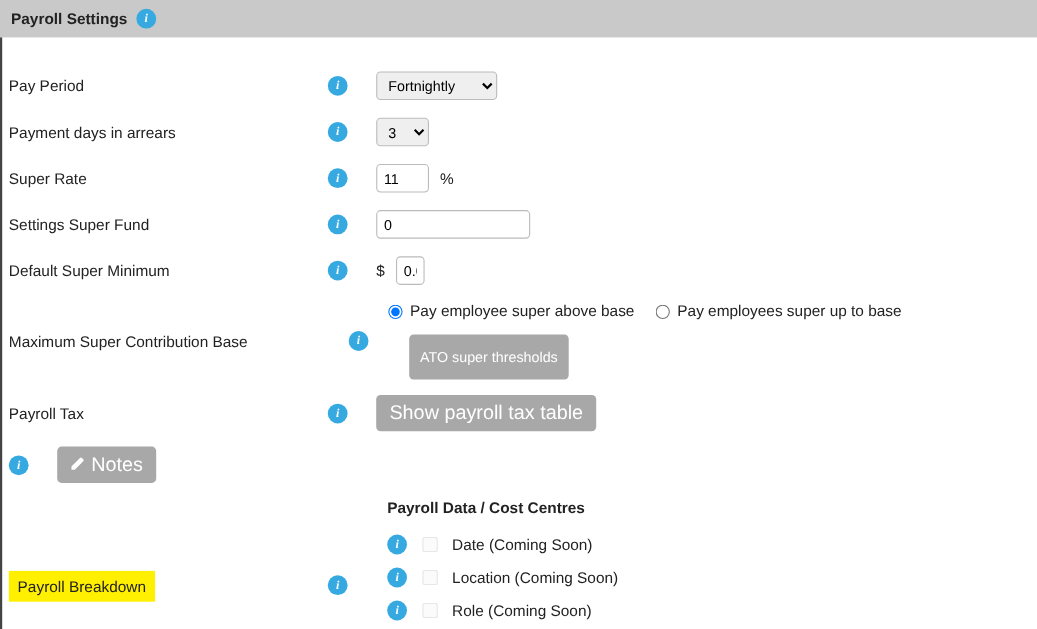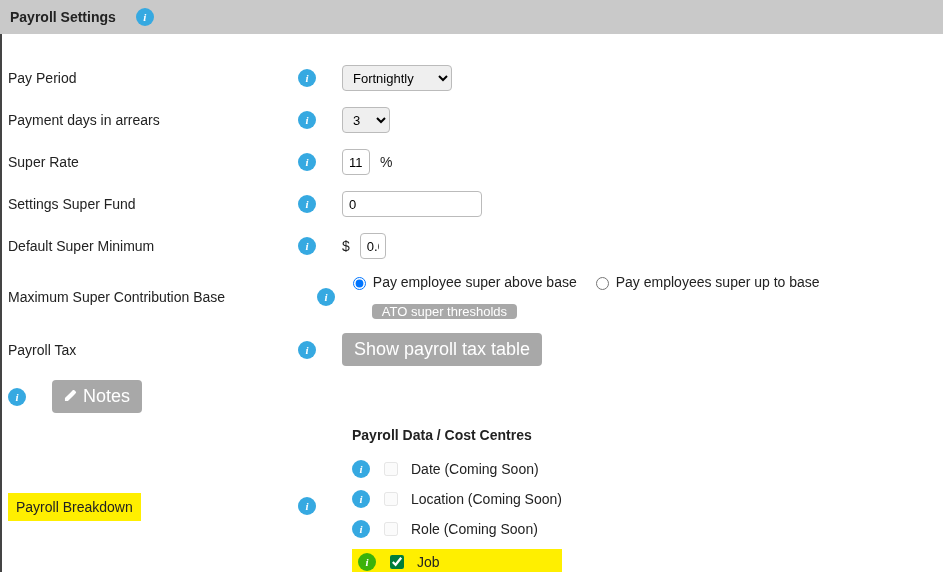--- a/index.html
+++ b/index.html
@@ -9,21 +9,21 @@
     font-size: 14px;
     color: #222;
     background: #fff;
     width: 943px;
   }
   .header-bar {
     background: #c9c9c9;
     padding: 8px 10px;
     display: flex;
     align-items: center;
-    gap: 20px;
+    gap: 8px;
   }
   .header-title {
     font-weight: 700;
     font-size: 14px;
   }
   .info-icon {
     display: inline-flex;
     align-items: center;
     justify-content: center;
     width: 18px;
@@ -67,40 +67,40 @@
   select, input[type="text"] {
     border: 1px solid #bbb;
     border-radius: 4px;
     padding: 4px 6px;
     font-size: 13px;
     font-family: inherit;
     height: 26px;
   }
   .sel-period { width: 110px; }
   .sel-arrears { width: 48px; }
-  .inp-super { width: 28px; }
+  .inp-super { width: 48px; }
   .inp-fund { width: 140px; }
   .inp-min { width: 26px; }
   .pct { margin-left: 2px; }
   .dollar { margin-right: 2px; }
   .radio-group { display: flex; align-items: center; gap: 14px; }
   .radio-item { display: flex; align-items: center; gap: 4px; }
   .btn-grey {
     background: #a8a8a8;
     color: #fff;
     border: none;
     border-radius: 4px;
     padding: 6px 12px;
     font-size: 18px;
     cursor: pointer;
     display: inline-flex;
     align-items: center;
     gap: 6px;
   }
-  .btn-grey.small { padding: 0 10px; font-size: 13px; margin-left: 24px; }
+  .btn-grey.small { padding: 13px 10px; font-size: 13px; margin-left: 24px; }
   .hl { background: #ffef00; }
   .breakdown-block { display: flex; align-items: flex-start; }
   .breakdown-label {
     display: inline-block;
     padding: 6px 8px;
     font-size: 14px;
     text-align: center;
   }
   .cost-centres { display: flex; flex-direction: column; gap: 10px; padding-top: 0; padding-left: 10px; }
   .cc-header { font-weight: 700; margin-bottom: 6px; }

